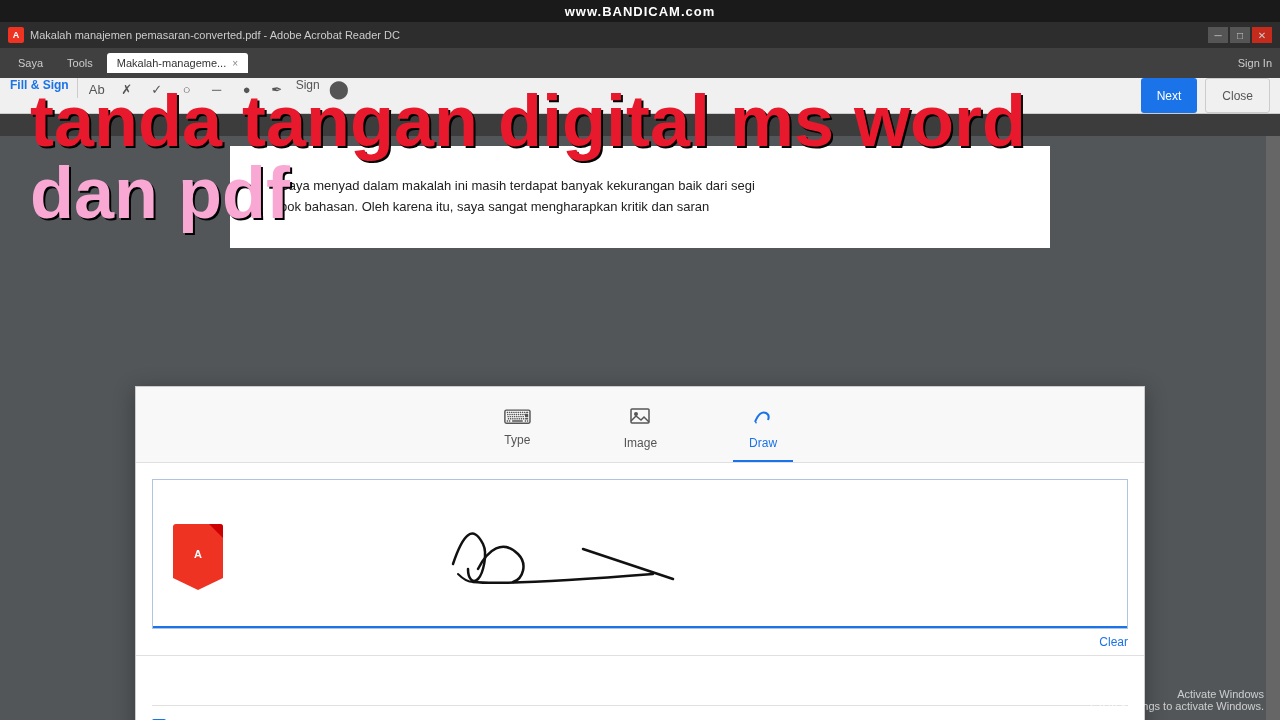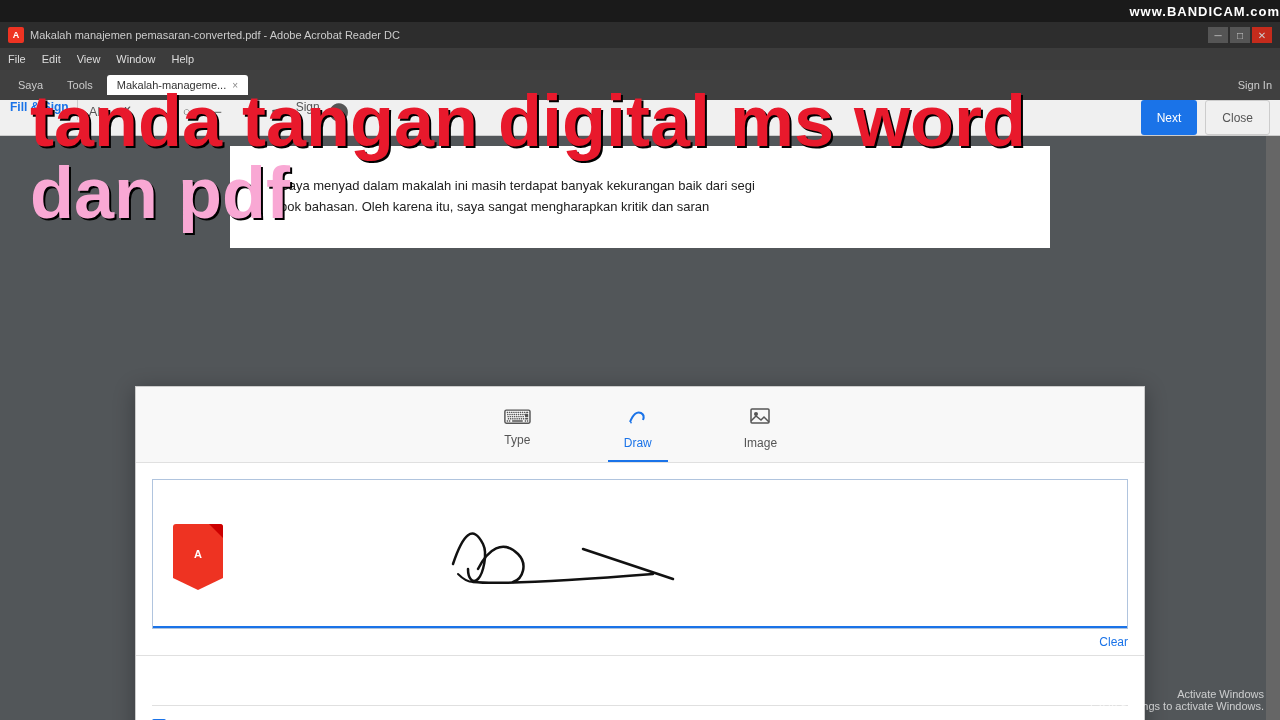--- a/index.html
+++ b/index.html
@@ -15,21 +15,21 @@
     
     .bandicam-bar {
       position: absolute;
       top: 0;
       left: 0;
       right: 0;
       height: 22px;
       background: #1a1a1a;
       display: flex;
       align-items: center;
-      justify-content: flex-end;
+      justify-content: center;
       z-index: 100;
     }
     .bandicam-text {
       color: #fff;
       font-size: 13px;
       font-weight: bold;
       letter-spacing: 1px;
     }
 
     
@@ -411,27 +411,20 @@
   <div class="title-bar">
     <div class="title-bar-icon">A</div>
     <span class="title-bar-text">Makalah manajemen pemasaran-converted.pdf - Adobe Acrobat Reader DC</span>
     <div class="title-bar-controls">
       <button class="title-btn">─</button>
       <button class="title-btn">□</button>
       <button class="title-btn close">✕</button>
     </div>
   </div>
 
-  <div class="menu-bar">
-    <span class="menu-item">File</span>
-    <span class="menu-item">Edit</span>
-    <span class="menu-item">View</span>
-    <span class="menu-item">Window</span>
-    <span class="menu-item">Help</span>
-  </div>
 
   <div class="tab-bar">
     <span class="tab-home">Saya</span>
     <span class="tab-tools">Tools</span>
     <div class="tab-document">
       <span>Makalah-manageme...</span>
       <span class="tab-close">×</span>
     </div>
     <div class="tab-bar-right">
       <span class="sign-in-btn">Sign In</span>
@@ -470,39 +463,39 @@
       <p class="pdf-text">pok bahasan. Oleh karena itu, saya sangat mengharapkan kritik dan saran</p>
     </div>
 
     <div class="signature-dialog">
 
       <div class="dialog-tabs">
         <div class="dialog-tab">
           <span class="dialog-tab-icon">⌨</span>
           <span>Type</span>
         </div>
-        <div class="dialog-tab active">
-          <span class="dialog-tab-icon">
-            <svg width="22" height="22" viewBox="0 0 22 22" fill="none">
-              <path d="M3 17 Q8 5 14 8 Q18 10 16 15" stroke="#1a73e8" stroke-width="2" fill="none"></path>
-              <path d="M3 17 L4 19 L5 17" fill="#1a73e8"></path>
-            </svg>
-          </span>
-          <span>Draw</span>
-        </div>
         <div class="dialog-tab">
           <span class="dialog-tab-icon">
             <svg width="22" height="22" viewBox="0 0 22 22">
               <rect x="2" y="4" width="18" height="14" rx="1" stroke="#555" stroke-width="1.5" fill="none"></rect>
               <circle cx="7" cy="9" r="2" fill="#555"></circle>
               <path d="M2 16 L7 11 L12 15 L15 12 L20 17" stroke="#555" stroke-width="1.5" fill="none"></path>
             </svg>
           </span>
           <span>Image</span>
         </div>
+        <div class="dialog-tab active">
+          <span class="dialog-tab-icon">
+            <svg width="22" height="22" viewBox="0 0 22 22" fill="none">
+              <path d="M3 17 Q8 5 14 8 Q18 10 16 15" stroke="#1a73e8" stroke-width="2" fill="none"></path>
+              <path d="M3 17 L4 19 L5 17" fill="#1a73e8"></path>
+            </svg>
+          </span>
+          <span>Draw</span>
+        </div>
       </div>
 
       <div class="signature-canvas-area">
 
         <div class="adobe-icon">
           <div style="position:relative; width:50px; height:64px;">
             <div style="width:50px; height:54px; background:#e32; border-radius:3px 3px 0 0; position:relative; overflow:hidden; display:flex; align-items:center; justify-content:center;">
               <div style="position:absolute; top:0; right:0; width:0; height:0; border-style:solid; border-width:0 14px 14px 0; border-color:transparent #c00 transparent transparent;"></div>
               <span style="color:white; font-size:11px; font-weight:bold; margin-top:6px;">A</span>
             </div>

